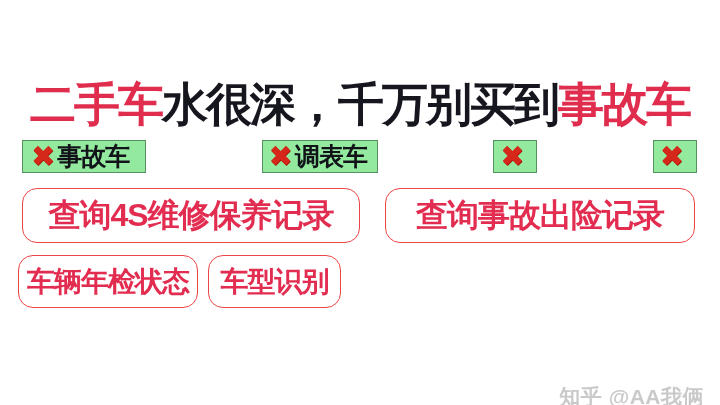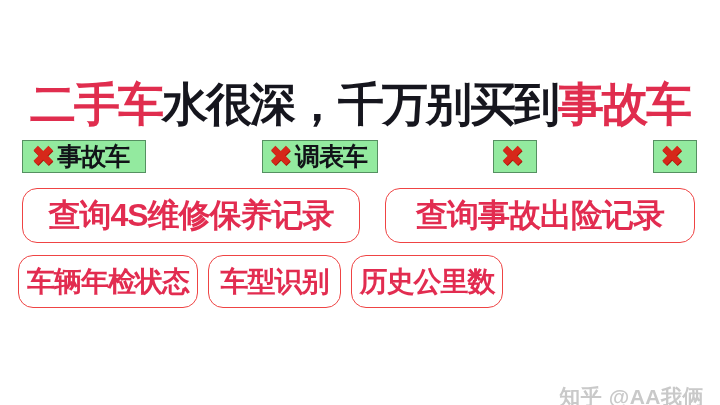--- a/index.html
+++ b/index.html
@@ -151,18 +151,17 @@
   </div>
 
   <div class="query-row">
     <div class="btn btn-large btn-q1">查询4S维修保养记录</div>
     <div class="btn btn-large btn-q2">查询事故出险记录</div>
   </div>
 
   <div class="feature-row">
     <div class="btn btn-small btn-f1">车辆年检状态</div>
     <div class="btn btn-small btn-f2">车型识别</div>
-    <div class="btn btn-small btn-f4">历史公里数</div>
   </div>
 
   <div class="watermark">知乎 @AA我俩</div>
 
 </div>
 
 </body></html>

